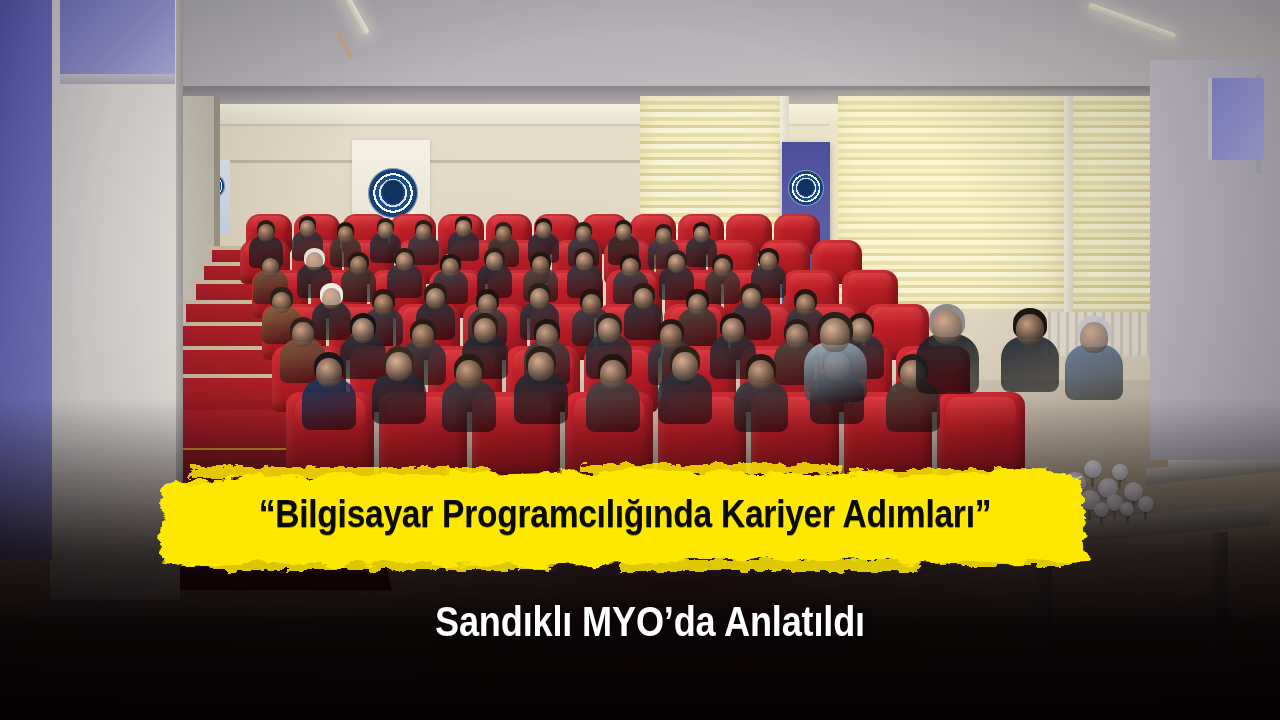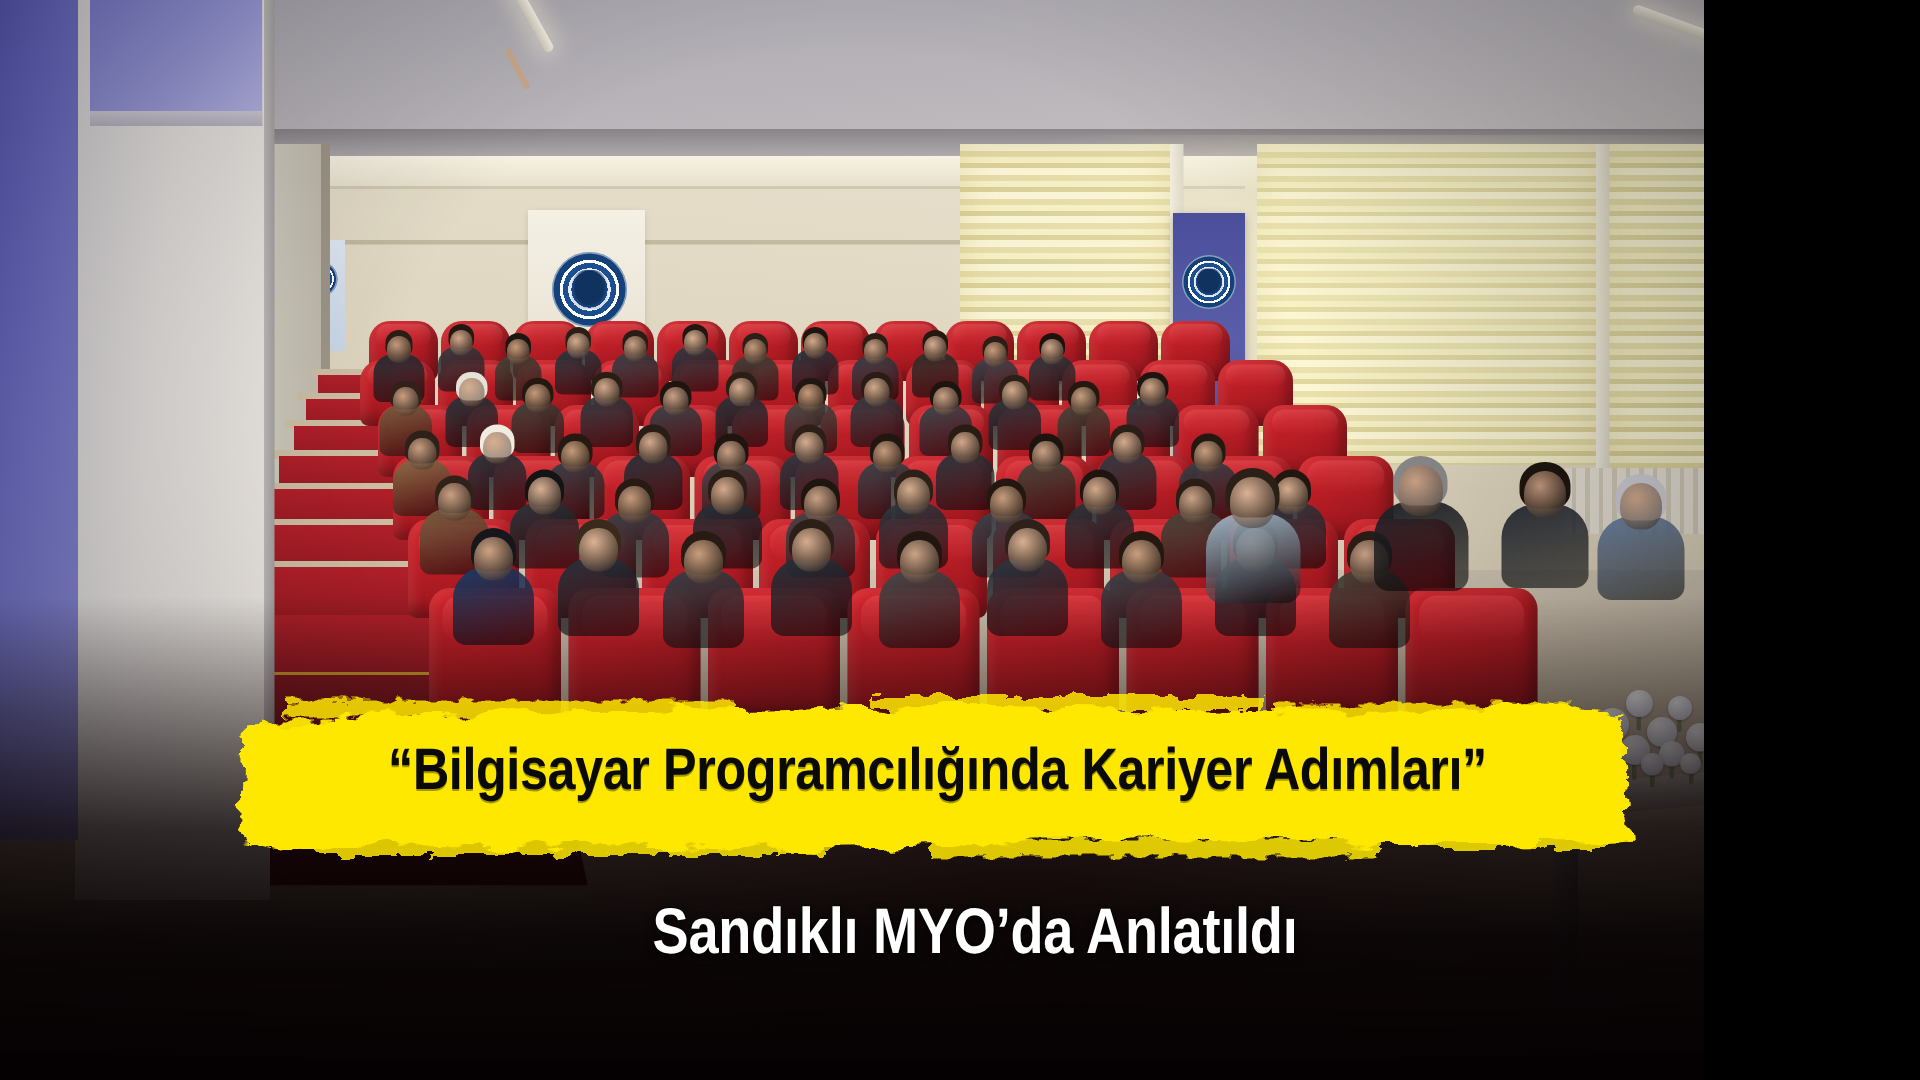--- a/index.html
+++ b/index.html
@@ -1,21 +1,21 @@
 <!DOCTYPE html>
 <html lang="tr"><head>
 <meta charset="utf-8">
 <title>Haber Gorseli</title>
 <style>
   html,body{margin:0;padding:0;background:#000;}
   *{box-sizing:border-box;}
 
   .stage{
     position:relative;
-    width:1136px;height:720px;
+    width:1280px;height:720px;
     overflow:hidden;
     font-family:"Liberation Sans","DejaVu Sans",sans-serif;
     background:#0f766e;
   }
 
   
   .photo{position:absolute;inset:0;overflow:hidden;}
 
   
   .ceiling{

